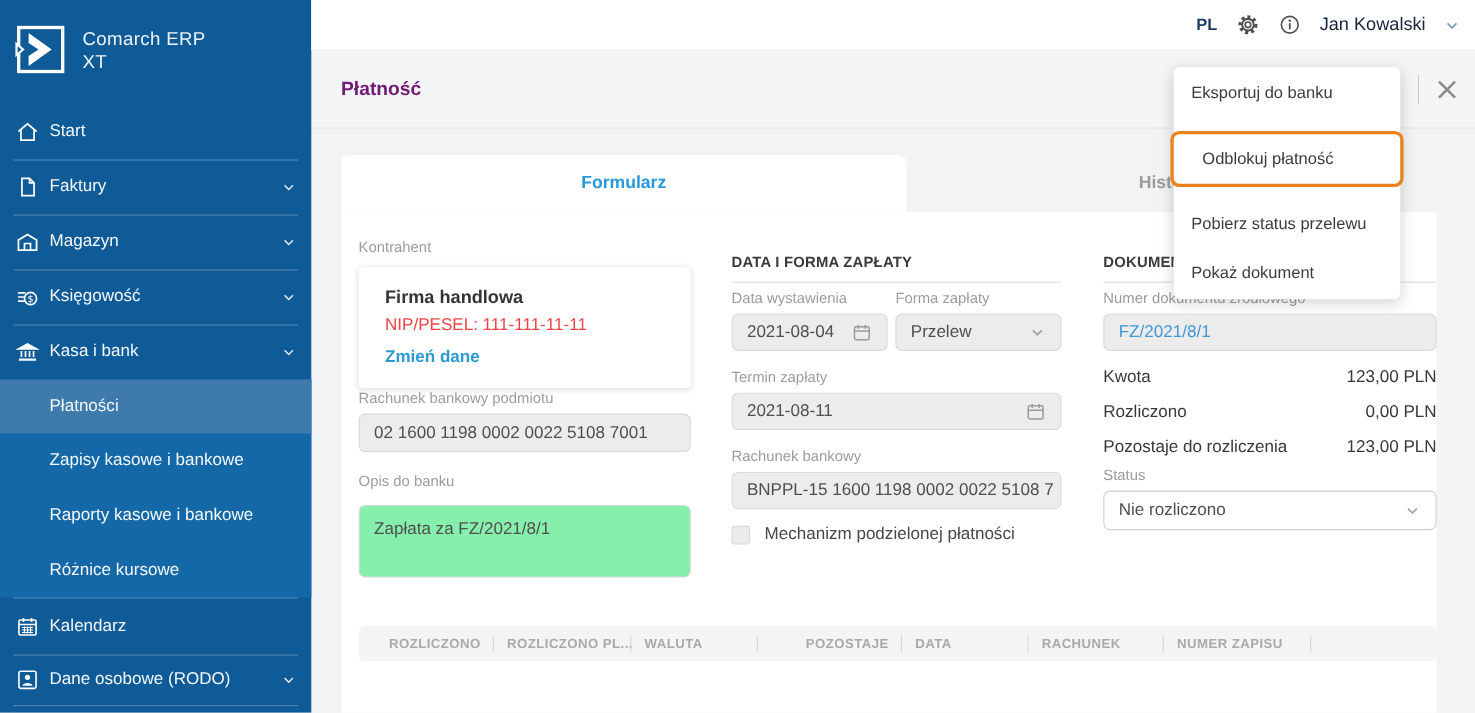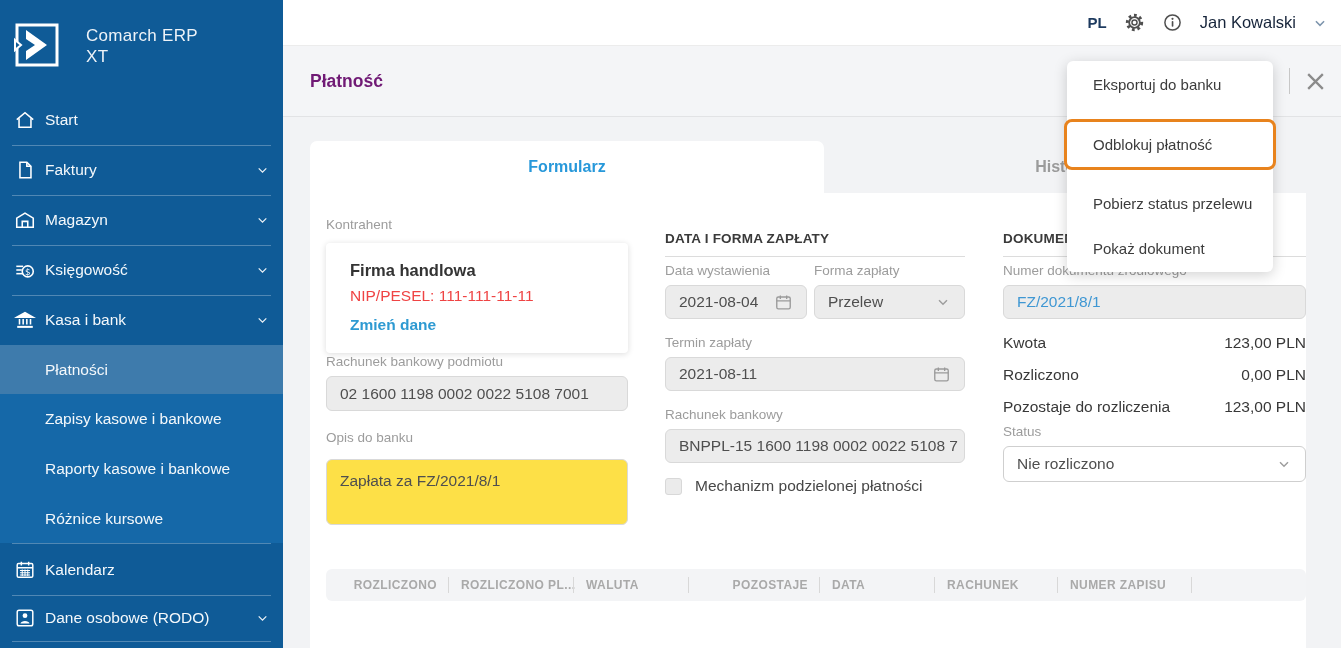--- a/index.html
+++ b/index.html
@@ -8,21 +8,21 @@
     font-family: "Liberation Sans", sans-serif;
     position: relative;
     background: #f2f3f5;
     overflow: hidden;
     color:#333;
   }
   .abs { position:absolute; }
 
   
   #sidebar { position:absolute; left:0; top:0; width:283px; height:648px; background:#0f5b97; z-index:5; }
-  .logo { position:absolute; left:13px; top:21px; display:flex; gap:25px; align-items:flex-start; cursor:pointer; }
+  .logo { position:absolute; left:13px; top:21px; display:flex; gap:14px; align-items:flex-start; cursor:pointer; }
   .logo-text { color:#eef3f8; font-size:17px; line-height:21px; font-weight:400; letter-spacing:.3px; padding-top:4px; }
   .sdiv { position:absolute; left:12px; right:12px; height:1px; background:rgba(255,255,255,.28); }
   .srow { position:absolute; left:0; width:283px; height:50px; cursor:pointer; }
   .srow .sicon { position:absolute; left:14px; top:50%; transform:translateY(-50%); width:22px; height:22px; }
   .srow .slbl { position:absolute; left:45px; top:50%; transform:translateY(-50%); color:#f4f8fb; font-size:15.5px; white-space:nowrap; }
   .srow .schev { position:absolute; right:14px; top:50%; transform:translateY(-50%); width:13px; height:13px; }
   #submenu-bg { position:absolute; left:0; top:345px; width:283px; height:198px; background:#1568a8; }
   .srow.sel { background:#3e7bac; }
 
   
@@ -52,34 +52,34 @@
   .between { justify-content:space-between; }
   .sect { position:absolute; font-size:13.5px; font-weight:700; color:#3a3a3a; letter-spacing:.2px; border-bottom:1px solid #dcdcdc; padding-bottom:10px; }
   .calicon { width:19px; height:19px; flex:0 0 auto; }
   .selchev { width:16px; height:16px; flex:0 0 auto; }
 
   
   #card { position:absolute; left:16px; top:50px; width:302px; height:110px; background:#fff; border-radius:4px; box-shadow:0 1px 6px rgba(0,0,0,.14); padding:18px 24px; }
   #card .cname { font-size:16.5px; font-weight:700; color:#333; }
   #card .cnip { font-size:15.5px; color:#ef4444; margin-top:7px; }
   #card .clink { font-size:15.5px; font-weight:700; color:#2e9ad2; margin-top:11px; cursor:pointer; display:inline-block; }
-  #opisbox { position:absolute; left:16px; top:266px; width:302px; height:66px; background:#fde047; border:1px solid #d9d9d9; border-radius:6px; padding:12px 13px; font-size:15.5px; color:#4f4f4f; cursor:text; }
+  #opisbox { position:absolute; left:16px; top:266px; width:302px; height:66px; background:#86efac; border:1px solid #d9d9d9; border-radius:6px; padding:12px 13px; font-size:15.5px; color:#4f4f4f; cursor:text; }
 
   
   .docrow { position:absolute; left:693px; width:303px; height:24px; display:flex; justify-content:space-between; align-items:center; font-size:15.5px; color:#383838; }
 
   
   #gridhdr { position:absolute; left:16px; top:376px; width:980px; height:32px; background:#f3f4f6; border-radius:6px; display:flex; align-items:stretch; }
   #gridhdr .cell { position:relative; display:flex; align-items:center; font-size:12px; font-weight:700; letter-spacing:.4px; color:#a9a9a9; padding:0 12px; white-space:nowrap; cursor:pointer; }
   #gridhdr .cell.r { justify-content:flex-end; }
   #gridhdr .cell.dv::after { content:''; position:absolute; right:0; top:8px; width:1px; height:16px; background:#d8d8d8; }
 
   
   #ctxmenu { position:absolute; left:1067px; top:61px; width:206px; height:211px; background:#ffffff; border-radius:6px; box-shadow:0 3px 14px rgba(0,0,0,.18); z-index:30; display:flex; flex-direction:column; padding:1px 0; }
-  .mi { flex:1; display:flex; align-items:center; padding-left:26px; font-size:15px; color:#3c3c3c; cursor:pointer; white-space:nowrap; }
+  .mi { flex:1; display:flex; align-items:center; padding-left:16px; font-size:15px; color:#3c3c3c; cursor:pointer; white-space:nowrap; }
   .mi.hl { border:3px solid #e8831d; border-radius:8px; margin:12px -3px; padding-left:26px; }
 
   svg { display:block; }
 </style>
 </head>
 <body>
 
 <div id="sidebar">
   <div class="logo">
     <svg width="48" height="48" viewBox="0 0 48 48">

